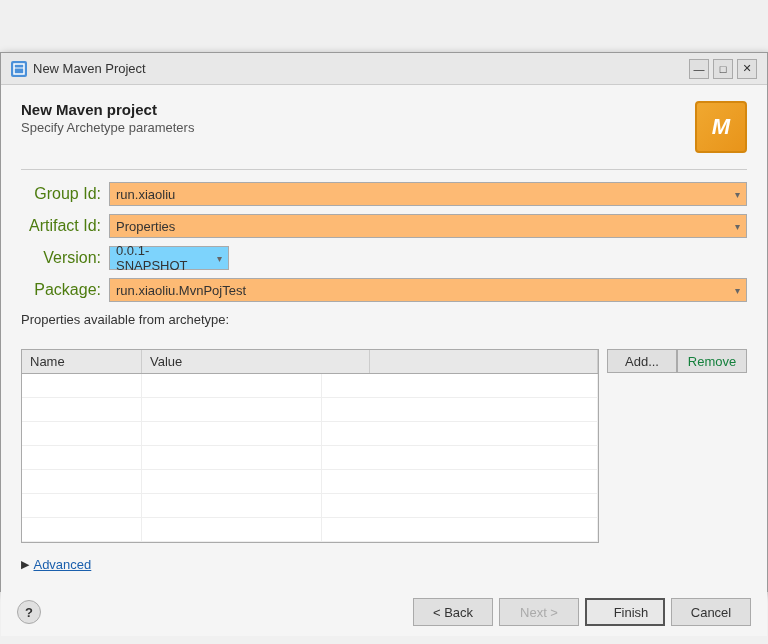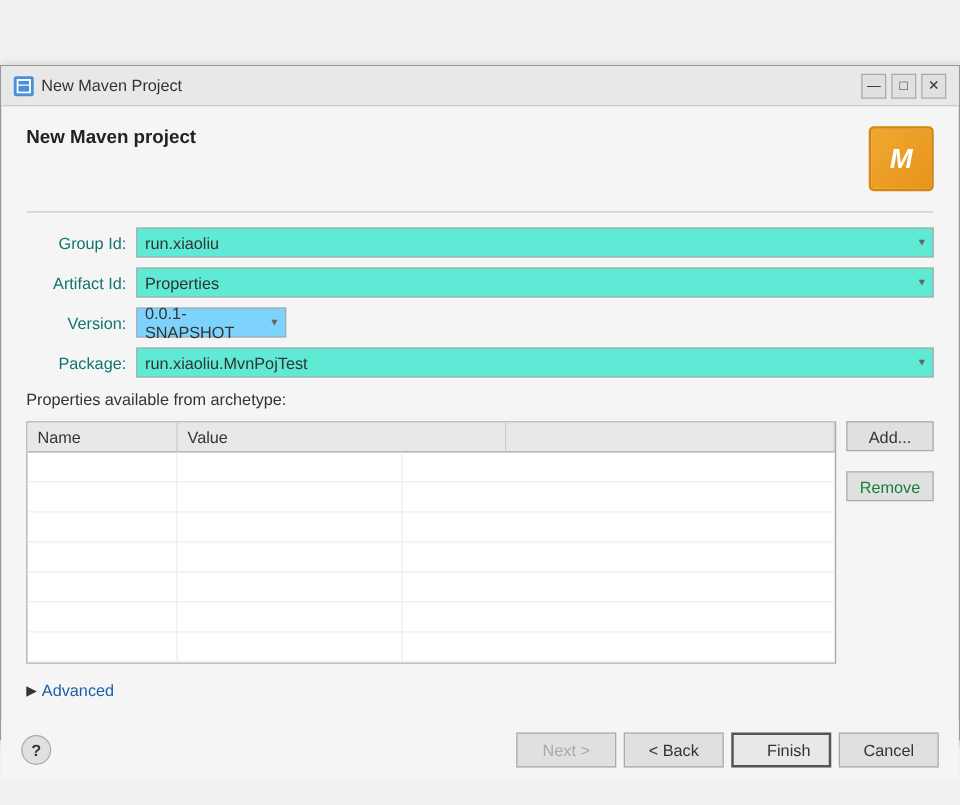--- a/index.html
+++ b/index.html
@@ -143,30 +143,30 @@
 
     .form-row {
       display: flex;
       align-items: center;
       gap: 8px;
     }
 
     .form-label {
       width: 80px;
       text-align: right;
-      color: #0f766e;
-      font-size: 13px;
+      color: #4d7c0f;
+      font-size: 16px;
       flex-shrink: 0;
     }
 
     .form-input-select {
       flex: 1;
       height: 24px;
       border: 1px solid #aaa;
-      background: #5eead4;
+      background: #fdba74;
       padding: 2px 6px;
       font-size: 13px;
       color: #333;
       display: flex;
       align-items: center;
       justify-content: space-between;
     }
 
     .dropdown-arrow {
       color: #666;
@@ -190,20 +190,21 @@
     .properties-label {
       font-size: 13px;
       color: #333;
       margin-top: 0;
     }
 
     .properties-section {
       display: flex;
       gap: 8px;
       flex: 1;
+      margin-top: 12px;
     }
 
     .properties-table-container {
       flex: 1;
       border: 1px solid #aaa;
       background: white;
       overflow: hidden;
       display: flex;
       flex-direction: column;
     }
@@ -253,22 +254,22 @@
     .table-cell:nth-child(2) {
       width: 180px;
     }
 
     .table-cell:nth-child(3) {
       flex: 1;
     }
 
     .properties-buttons {
       display: flex;
-      flex-direction: column;
-      gap: 16px;
+      flex-direction: row;
+      gap: 0;
     }
 
     .prop-btn {
       width: 70px;
       height: 24px;
       border: 1px solid #aaa;
       background: #e0e0e0;
       cursor: pointer;
       font-size: 13px;
       color: #333;
@@ -292,20 +293,21 @@
     }
 
     .advanced-arrow {
       font-size: 11px;
       color: #333;
     }
 
     .advanced-label {
       font-size: 13px;
       color: #333;
+      text-decoration: underline;
       color: #1a5fad;
     }
 
     .bottom-separator {
       height: 1px;
       background: #ccc;
     }
 
     .footer {
       padding: 10px 16px;
@@ -387,20 +389,21 @@
       <button class="title-btn">□</button>
       <button class="title-btn">✕</button>
     </div>
   </div>
 
   <div class="content">
 
     <div class="header-section">
       <div class="header-texts">
         <span class="header-title">New Maven project</span>
+        <span class="header-subtitle">Specify Archetype parameters</span>
       </div>
       <div class="maven-logo">M</div>
     </div>
 
     <div class="separator"></div>
 
     <div class="form-section">
 
       <div class="form-row">
         <span class="form-label">Group Id:</span>
@@ -499,20 +502,20 @@
 
   <div style="flex:1;"></div>
 
   <div class="bottom-separator"></div>
 
   <div class="footer">
     <div class="footer-left">
       <button class="help-btn">?</button>
     </div>
     <div class="footer-right">
+      <button class="footer-btn">&lt; Back</button>
       <button class="footer-btn disabled">Next &gt;</button>
-      <button class="footer-btn">&lt; Back</button>
       <button class="footer-btn primary">Finish</button>
       <button class="footer-btn">Cancel</button>
     </div>
   </div>
 
 </div>
 
 </body></html>

